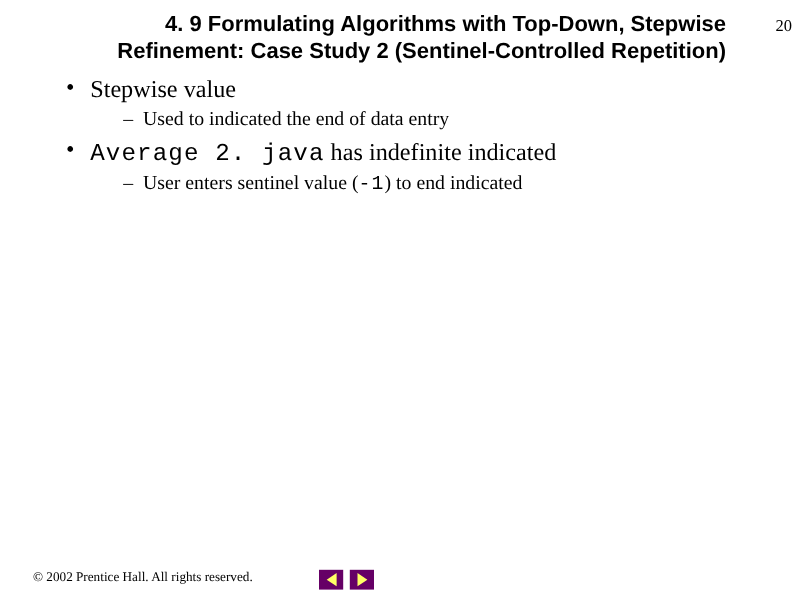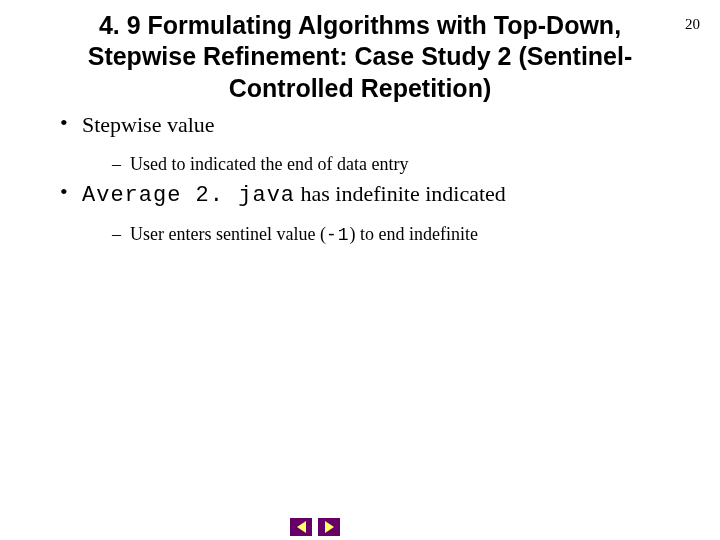--- a/index.html
+++ b/index.html
@@ -15,29 +15,29 @@
   }
   .slide {
     position: relative;
     width: 720px;
     height: 540px;
     box-sizing: border-box;
   }
   .page-number {
     position: absolute;
     top: 6px;
-    right: 20px;
+    right: 0;
     font-size: 15px;
   }
   .title {
     margin: 10px 60px 8px 60px;
-    text-align: center;
+    text-align: right;
     font-family: Arial, Helvetica, sans-serif;
     font-weight: bold;
-    font-size: 25px;
+    font-size: 20px;
     line-height: 1.25;
   }
   ul.level1 {
     margin: 0 30px 0 60px;
     padding: 0;
     list-style: none;
     font-size: 22px;
   }
   ul.level1 > li {
     position: relative;
@@ -46,21 +46,21 @@
   }
   ul.level1 > li::before {
     content: "•";
     position: absolute;
     left: 0;
     top: 0;
     font-size: 22px;
     line-height: 1;
   }
   ul.level2 {
-    margin: 16px 0 6px 0;
+    margin: 4px 0 6px 0;
     padding: 0 0 0 30px;
     list-style: none;
     font-size: 18px;
   }
   ul.level2 > li {
     position: relative;
     padding-left: 18px;
     margin-top: 2px;
   }
   ul.level2 > li::before {
@@ -124,26 +124,27 @@
       <ul class="level2">
         <li>
           <span>Used to indicated the end of data entry</span>
         </li>
       </ul>
     </li>
     <li>
       <span class="mono">Average 2. java</span><span> has indefinite indicated</span>
       <ul class="level2">
         <li>
-          <span>User enters sentinel value (</span><span class="mono">-1</span><span>) to end indefinite</span>
+          <span>User enters sentinel value (</span><span class="mono">-1</span><span>) to end indicated</span>
         </li>
       </ul>
     </li>
   </ul>
 
+  <div class="footer">© 2002 Prentice Hall. All rights reserved.</div>
 
   <div class="nav">
     <div class="nav-btn">
       <div class="tri-left"></div>
     </div>
     <div class="nav-btn">
       <div class="tri-right"></div>
     </div>
   </div>
 

